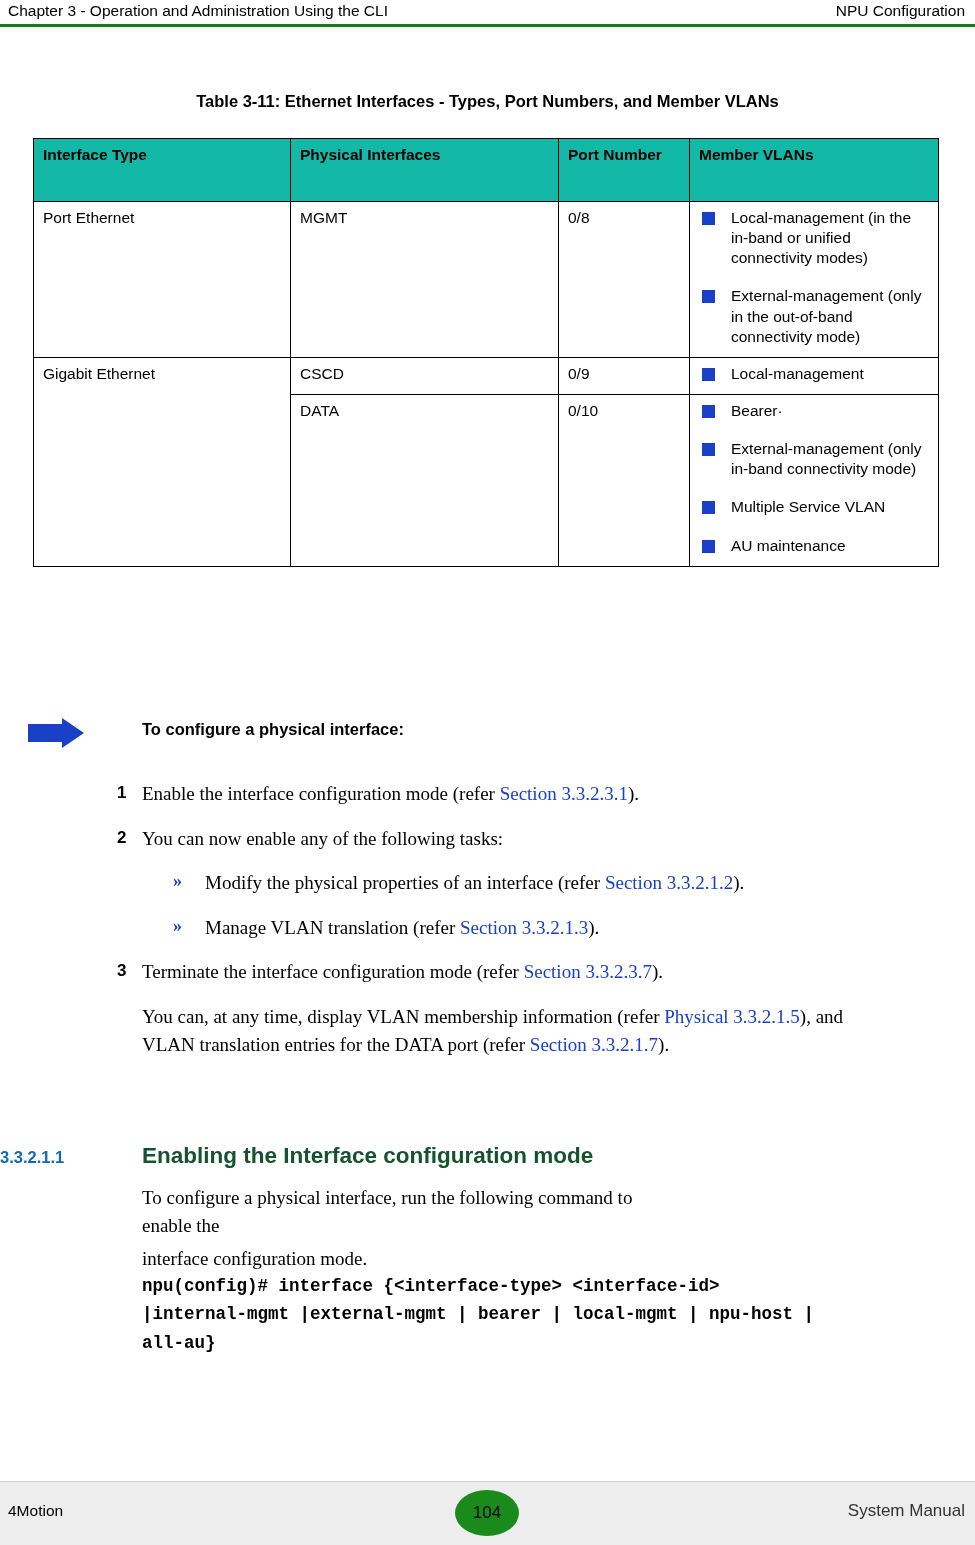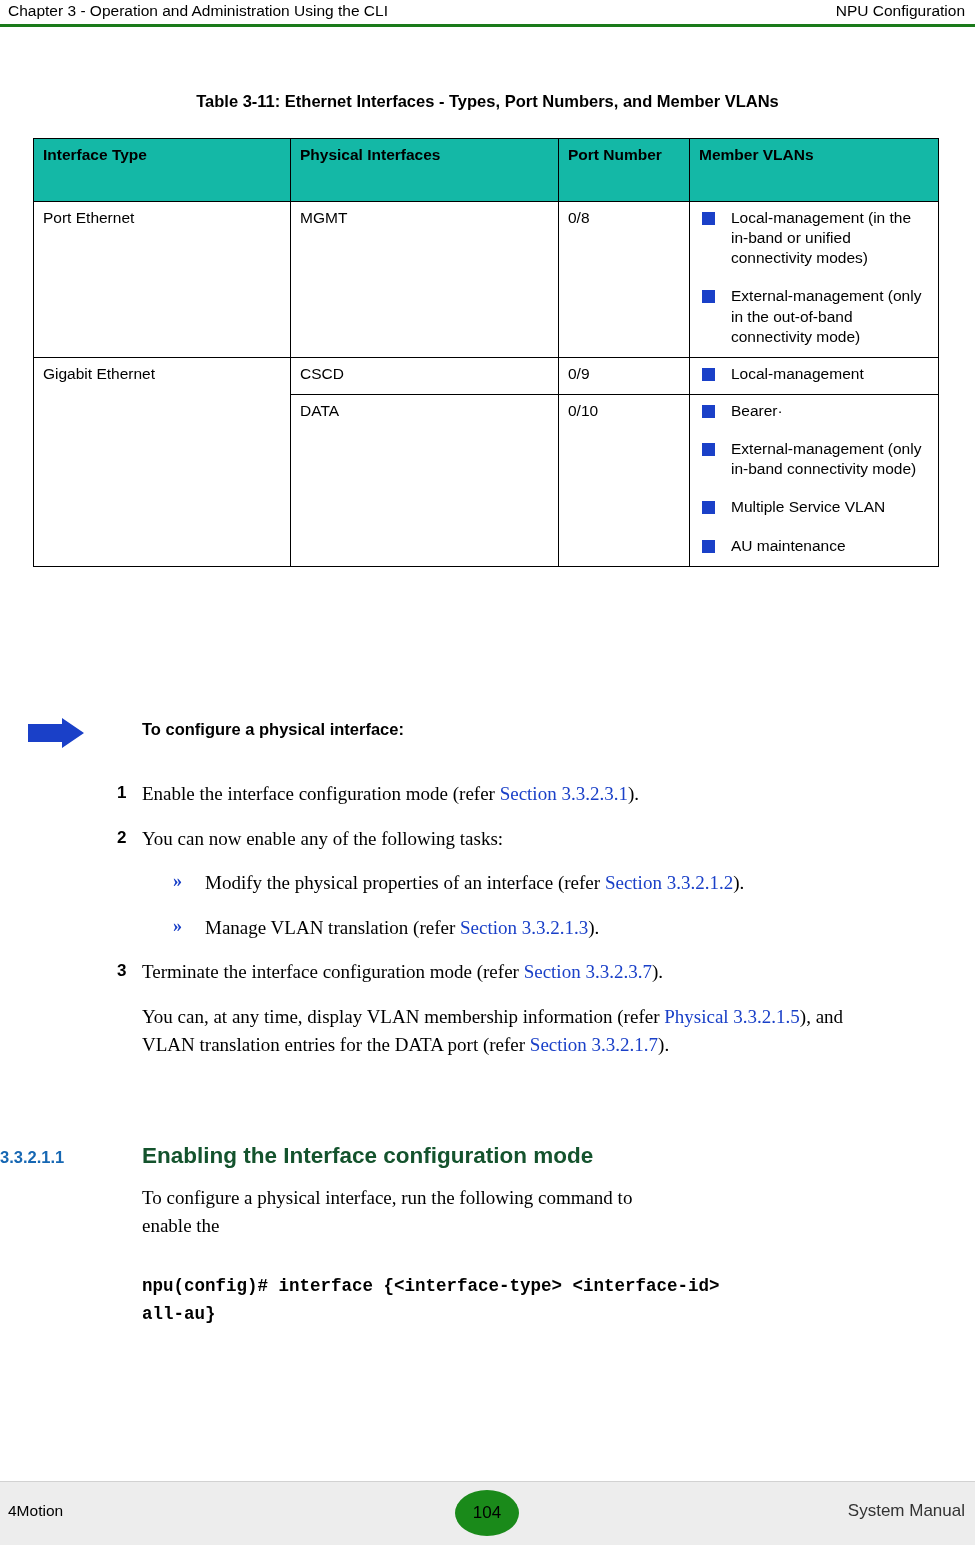--- a/index.html
+++ b/index.html
@@ -356,24 +356,26 @@
   </p>
 </div>
 
 <div class="sec-head">
   <span class="sec-num">3.3.2.1.1</span>
   <span class="sec-title">Enabling the Interface configuration mode</span>
 </div>
 
 <div class="after-head">
   <p class="para">To configure a physical interface, run the following command to enable the</p>
+  <p class="para">interface configuration mode.</p>
 </div>
 
 <div class="code">
   <div>npu(config)# interface {&lt;interface-type&gt; &lt;interface-id&gt;</div>
+  <div>|internal-mgmt |external-mgmt | bearer | local-mgmt | npu-host |</div>
   <div>all-au}</div>
 </div>
 
 <div class="footer">
   <span class="f-left">4Motion</span>
   <span class="pagenum-wrap">104</span>
   <span class="f-right">System Manual</span>
 </div>
 
 </body></html>

